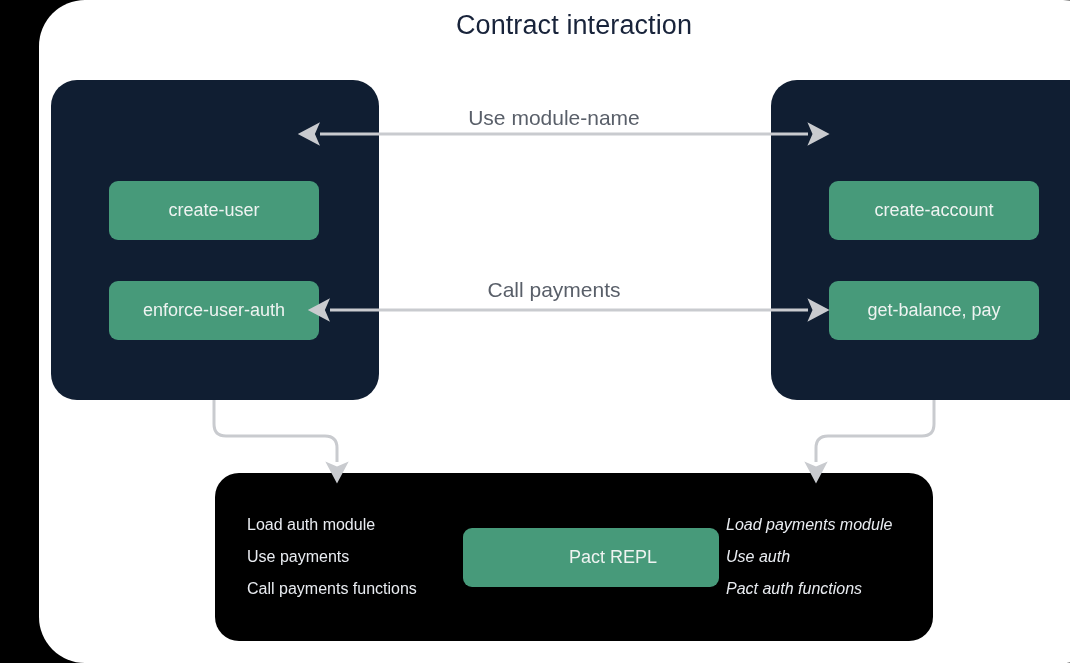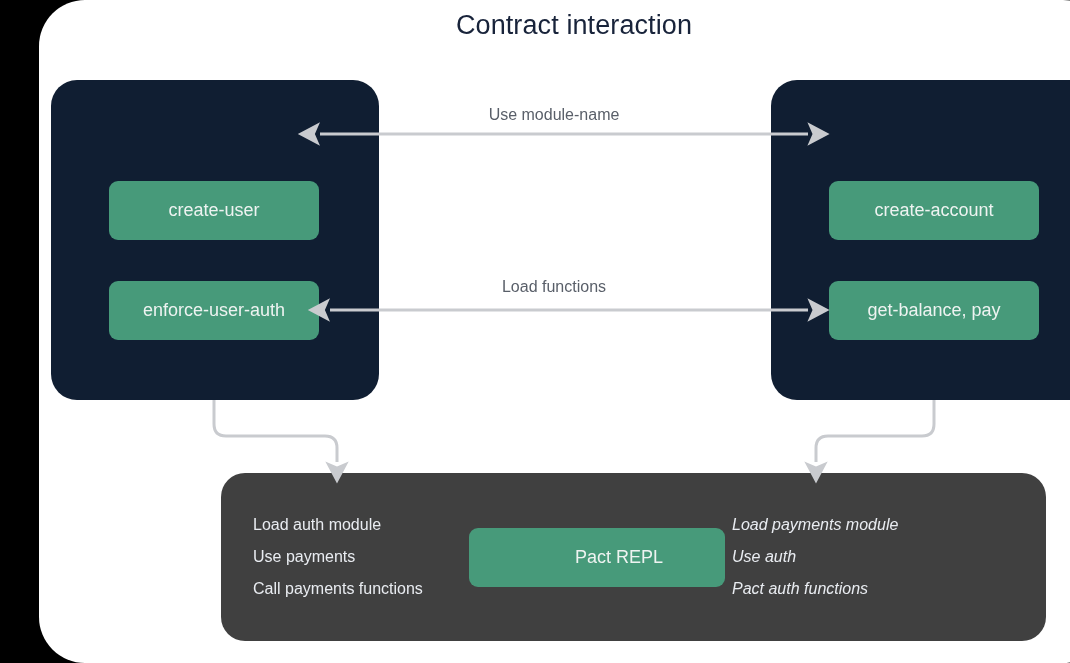--- a/index.html
+++ b/index.html
@@ -66,25 +66,25 @@
     white-space: nowrap;
   }
   #module-auth .fn-pill     { left: 58px; width: 210px; height: 59px; }
   #module-payments .fn-pill { left: 58px; width: 210px; height: 59px; }
   .fn-pill.row1 { top: 101px; }
   .fn-pill.row2 { top: 201px; }
 
   
   #repl-box {
     position: absolute;
-    left: 182px;
+    left: 176px;
     top: 473px;
-    width: 825px;
+    width: 718px;
     height: 168px;
-    background: #404040;
+    background: #000000;
     border-radius: 24px;
   }
   .repl-col {
     position: absolute;
     top: 44px;
     display: flex;
     flex-direction: column;
     gap: 16px;
   }
   #repl-col-left  { left: 32px; }
@@ -116,21 +116,21 @@
   #connectors {
     position: absolute;
     left: 0;
     top: 0;
     width: 1070px;
     height: 663px;
     pointer-events: none;
   }
   .edge-label {
     position: absolute;
-    font-size: 16px;
+    font-size: 21px;
     color: #595f69;
     white-space: nowrap;
     text-align: center;
   }
   #label-use-module-name { left: 395px; top: 106px; width: 240px; }
   #label-call-functions  { left: 395px; top: 278px; width: 240px; }
 </style>
 </head>
 <body>
 
@@ -180,15 +180,15 @@
     <line x1="281" y1="134" x2="769" y2="134" stroke="#c9cbcf" stroke-width="3" marker-start="url(#arrow-left)" marker-end="url(#arrow-right)"></line>
 
     <line x1="291" y1="310" x2="769" y2="310" stroke="#c9cbcf" stroke-width="3" marker-start="url(#arrow-left)" marker-end="url(#arrow-right)"></line>
 
     <path d="M175,400 L175,424 Q175,436 187,436 L286,436 Q298,436 298,448 L298,462" fill="none" stroke="#c9cbcf" stroke-width="3" marker-end="url(#arrow-down)"></path>
 
     <path d="M895,400 L895,424 Q895,436 883,436 L789,436 Q777,436 777,448 L777,462" fill="none" stroke="#c9cbcf" stroke-width="3" marker-end="url(#arrow-down)"></path>
   </svg>
 
   <div id="label-use-module-name" class="edge-label">Use module-name</div>
-  <div id="label-call-functions" class="edge-label">Load functions</div>
+  <div id="label-call-functions" class="edge-label">Call payments</div>
 
 </div>
 
 </body></html>

